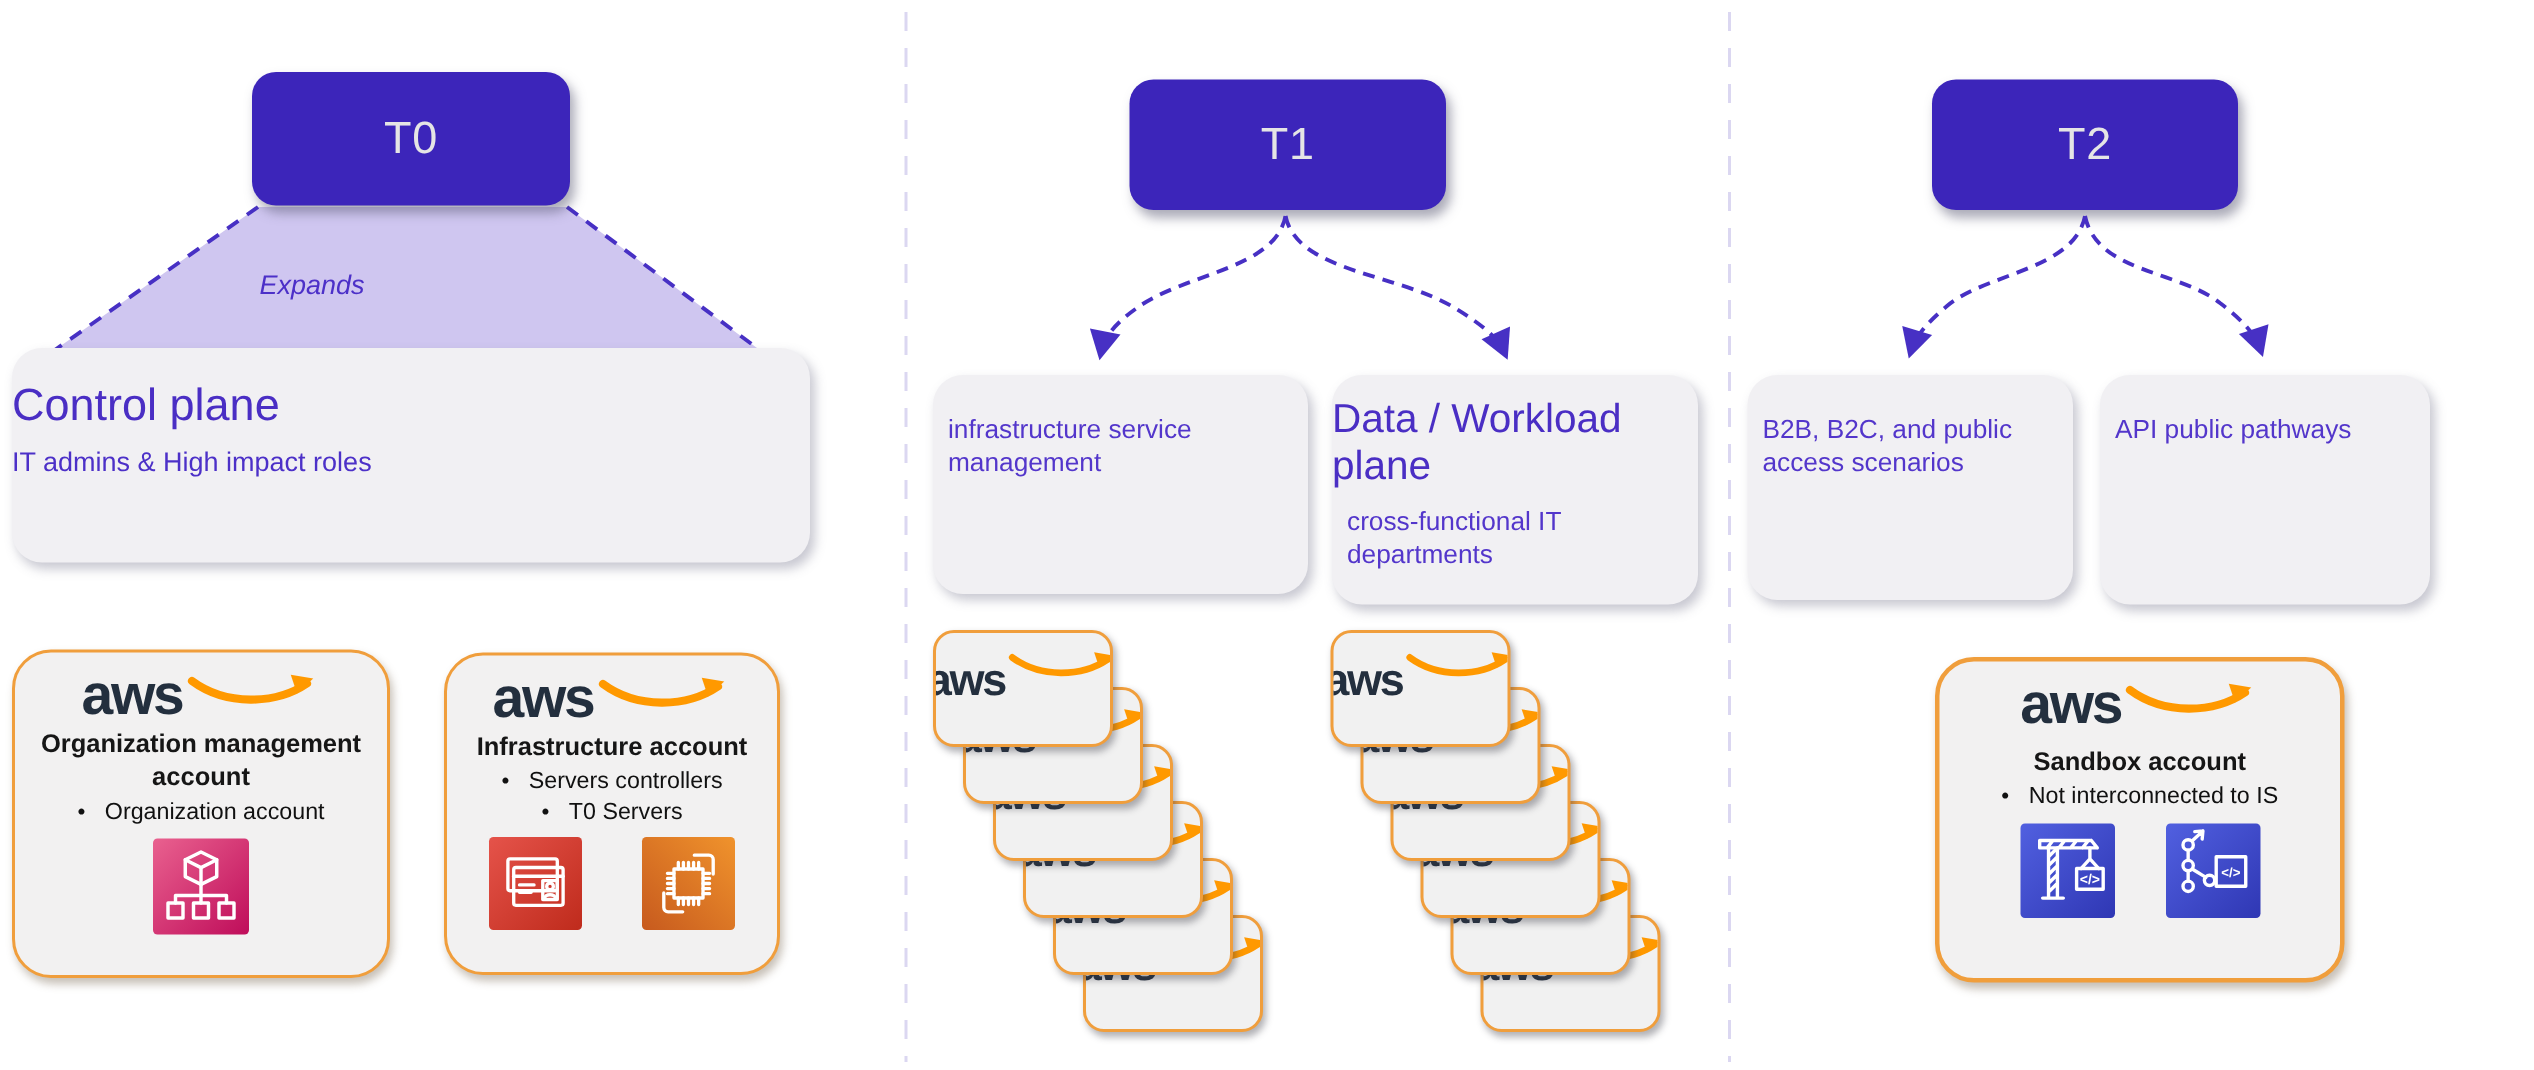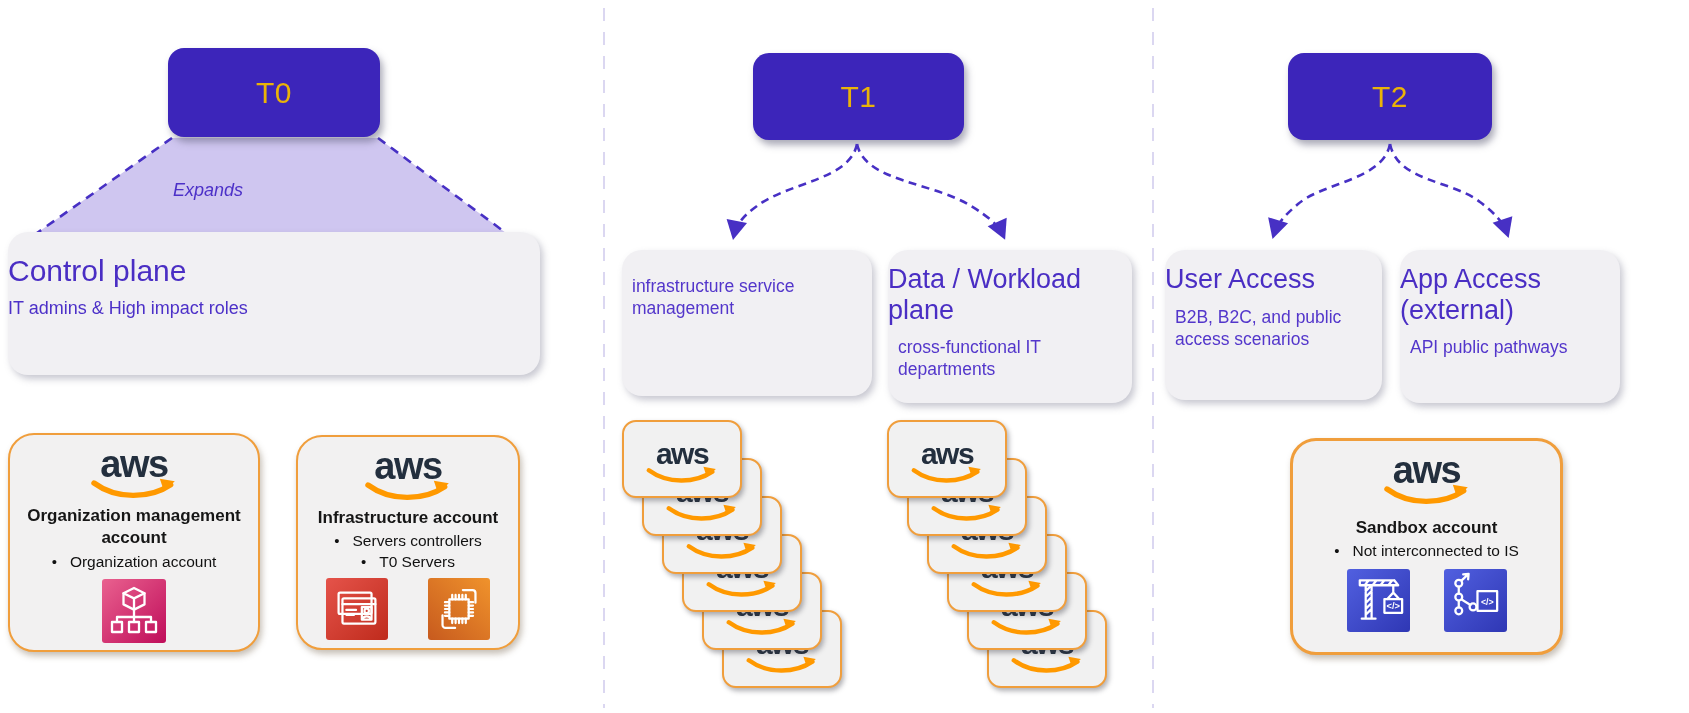--- a/index.html
+++ b/index.html
@@ -6,21 +6,21 @@
   .canvas{
     position:relative;width:1689px;height:713px;background:#ffffff;
     font-family:"Liberation Sans",sans-serif;overflow:hidden;
   }
   
   .sep{position:absolute;top:8px;width:2px;height:700px;
     background:repeating-linear-gradient(to bottom,#dbd7f1 0 13px,transparent 13px 24px);}
   
   .tier-box{position:absolute;background:#3c25ba;border-radius:16px;
     display:flex;align-items:center;justify-content:center;
-    color:#eab308;font-size:30px;letter-spacing:.5px;
+    color:#e5e5e5;font-size:30px;letter-spacing:.5px;
     box-shadow:3px 5px 7px rgba(90,90,115,.5);}
   
   .trap{position:absolute;left:0;top:129px;}
   .trap-line{stroke:#4730c4;stroke-width:2.6;stroke-dasharray:9 7;fill:none;}
   .expands{position:absolute;left:173px;top:180px;width:200px;text-align:left;
     font-style:italic;font-size:18px;color:#4c30c8;}
   
   .plane-card{position:absolute;background:#f1f0f3;border-radius:20px;
     box-shadow:3px 4px 7px rgba(110,110,135,.38);
     text-align:left;padding-top:14px;box-sizing:border-box;}
@@ -34,21 +34,21 @@
   
   .account-card{position:absolute;background:#f2f1f1;border:2.5px solid #f09e3c;
     border-radius:26px;box-shadow:2px 4px 6px rgba(130,115,95,.45);
     display:flex;flex-direction:column;align-items:center;text-align:center;
     box-sizing:border-box;padding-top:10px;}
   .acct-title{font-size:17px;font-weight:700;color:#161616;line-height:1.32;margin-top:2px;}
   .bullet-row{display:flex;align-items:baseline;gap:13px;font-size:15.5px;color:#111111;margin-top:3px;}
   .bullet-row .dot{font-size:15px;}
   .icon-row{display:flex;gap:38px;margin-top:10px;}
   
-  .aws-logo{display:flex;flex-direction:column;align-items:center;}
+  .aws-logo{display:flex;align-items:center;}
   .aws-word{font-weight:700;color:#232f3e;letter-spacing:-1.5px;line-height:1;font-size:38px;}
   .aws-swoosh{display:block;margin-top:-5px;}
   
   .stack{position:absolute;width:225px;height:270px;}
   .stack-card{position:absolute;width:120px;height:78px;background:#f1f1f1;
     border:2px solid #f09e3c;border-radius:14px;
     box-shadow:2px 3px 5px rgba(60,60,70,.4);
     overflow:hidden;display:flex;flex-direction:column;align-items:center;box-sizing:border-box;}
   .stack-card .aws-word{font-size:30px;margin-top:17px;}
   .stack-card .aws-swoosh{margin-top:-3px;}
@@ -296,25 +296,23 @@
   <div class="tier-box" style="left:1288px;top:53px;width:204px;height:87px">
     <span>T2</span>
   </div>
 
   <svg class="arrows" style="left:1152px;top:138px" width="537" height="118">
     <path class="curve" d="M238,6 C231,42 172,44 146,66 C133,77 125,86 122,96" marker-end="url(#ah)"></path>
     <path class="curve" d="M238,6 C246,44 300,42 328,64 C344,76 352,86 355,95" marker-end="url(#ah)"></path>
   </svg>
 
   <div class="plane-card" style="left:1165px;top:250px;width:217px;height:150px">
-    <div class="plane-title">User Access</div>
     <div class="plane-sub">B2B, B2C, and public access scenarios</div>
   </div>
   <div class="plane-card" style="left:1400px;top:250px;width:220px;height:153px">
-    <div class="plane-title">App Access (external)</div>
     <div class="plane-sub">API public pathways</div>
   </div>
 
   <div class="account-card" style="left:1290px;top:438px;width:273px;height:217px;border-width:3px">
     <div class="aws-logo">
       <div class="aws-word">aws</div>
       <svg class="aws-swoosh" width="92" height="25" viewBox="0 0 110 30">
         <path d="M7,6 C34,26 74,25 99,8" fill="none" stroke="#ff9900" stroke-width="6.5" stroke-linecap="round"></path>
         <path d="M86,1 L104,4 L91,16 Z" fill="#ff9900"></path>
       </svg>

